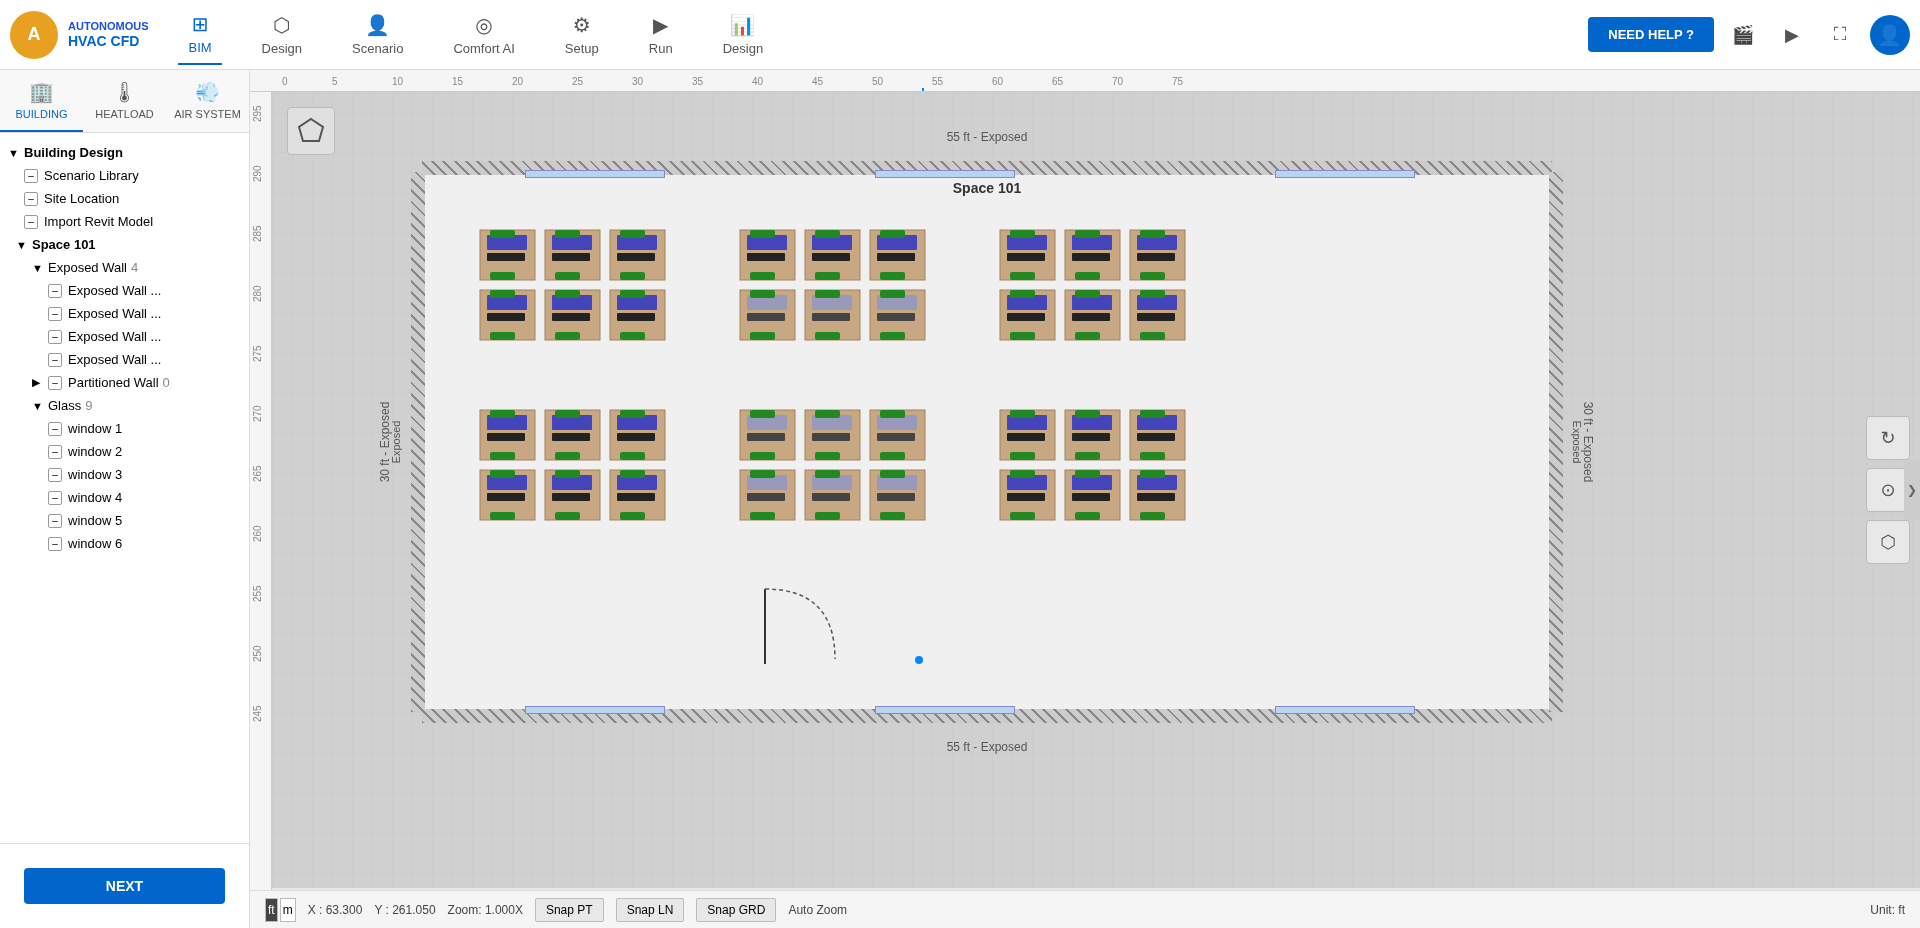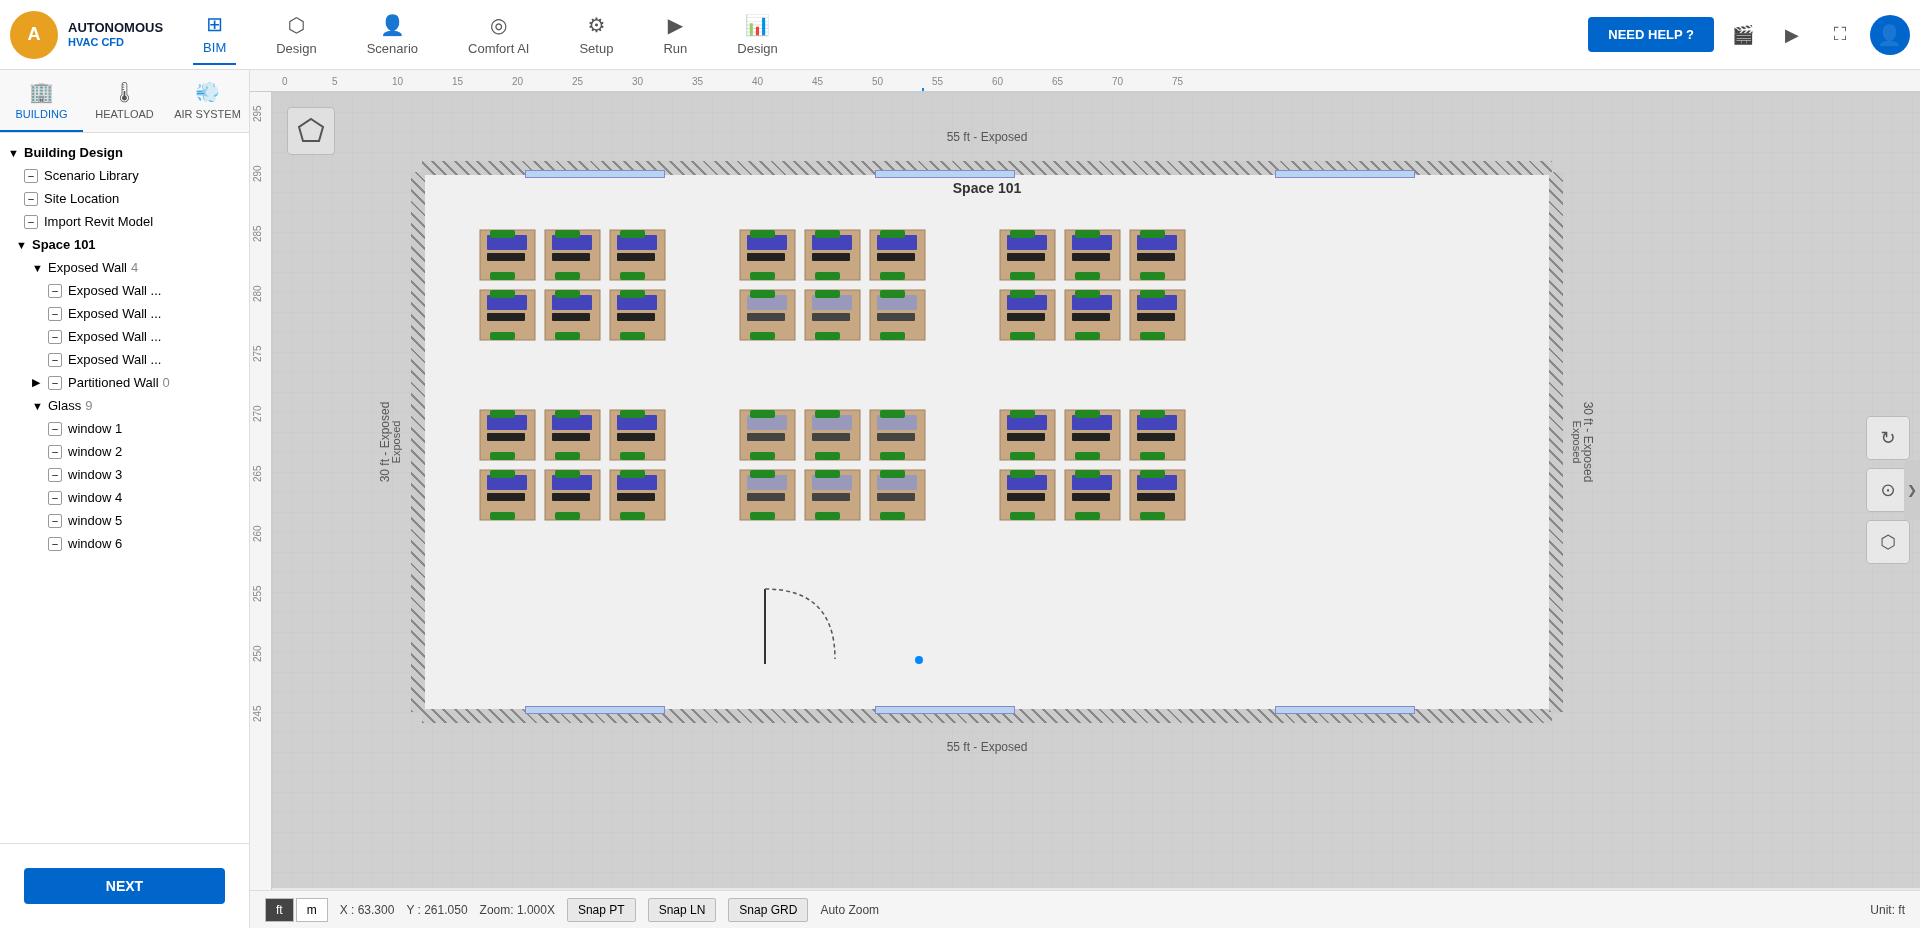--- a/index.html
+++ b/index.html
@@ -10,22 +10,22 @@
       display: flex; align-items: center; background: #ffffff; border-bottom: 1px solid #ddd;
       height: 70px; padding: 0 10px; flex-shrink: 0;
     }
     .logo-area { display: flex; align-items: center; margin-right: 30px; }
     .logo-circle {
       width: 48px; height: 48px; border-radius: 50%; background: #e8a020;
       display: flex; align-items: center; justify-content: center;
       font-weight: bold; color: white; font-size: 18px; margin-right: 10px;
     }
     .logo-text { display: flex; flex-direction: column; line-height: 1.2; }
-    .logo-text .line1 { font-weight: bold; color: #0f172a; font-size: 13px; }
-    .logo-text .line2 { font-weight: bold; color: #0066cc; font-size: 11px; }
+    .logo-text .line1 { font-weight: bold; color: #1d4ed8; font-size: 11px; }
+    .logo-text .line2 { font-weight: bold; color: #0066cc; font-size: 14px; }
     .nav-items { display: flex; align-items: center; gap: 30px; flex: 1; }
     .nav-item {
       display: flex; flex-direction: column; align-items: center; cursor: pointer;
       padding: 8px 10px; color: #555; font-size: 13px; gap: 4px;
     }
     .nav-item.active { color: #0066cc; border-bottom: 2px solid #0066cc; }
     .nav-icon { font-size: 20px; }
     .nav-right { display: flex; align-items: center; gap: 12px; margin-left: auto; justify-content: space-between; }
     .need-help-btn {
       background: #0066cc; color: white; border: none; padding: 10px 20px;
@@ -160,21 +160,21 @@
       display: flex; align-items: center; justify-content: center;
       cursor: pointer; font-size: 12px; color: #666;
     }
     .status-bar {
       position: absolute; bottom: 0; left: 0; right: 0; height: 38px;
       background: #f5f5f5; border-top: 1px solid #ddd;
       display: flex; align-items: center; padding: 0 15px; gap: 12px; font-size: 12px; color: #444;
     }
     .status-unit-toggle { display: flex; gap: 2px; }
     .unit-btn {
-      padding: 4px 10px; border: 1px solid #bbb; background: white; cursor: pointer; font-size: 12px;
+      padding: 4px 2px; border: 1px solid #bbb; background: white; cursor: pointer; font-size: 12px;
     }
     .unit-btn.active { background: #444; color: white; }
     .snap-btn {
       padding: 4px 10px; border: 1px solid #bbb; background: #e8e8e8; cursor: pointer;
       font-size: 12px; border-radius: 2px;
     }
     .window-element {
       position: absolute; background: #b8d4f0; border: 1px solid #8888cc; height: 8px;
     }
   </style>

